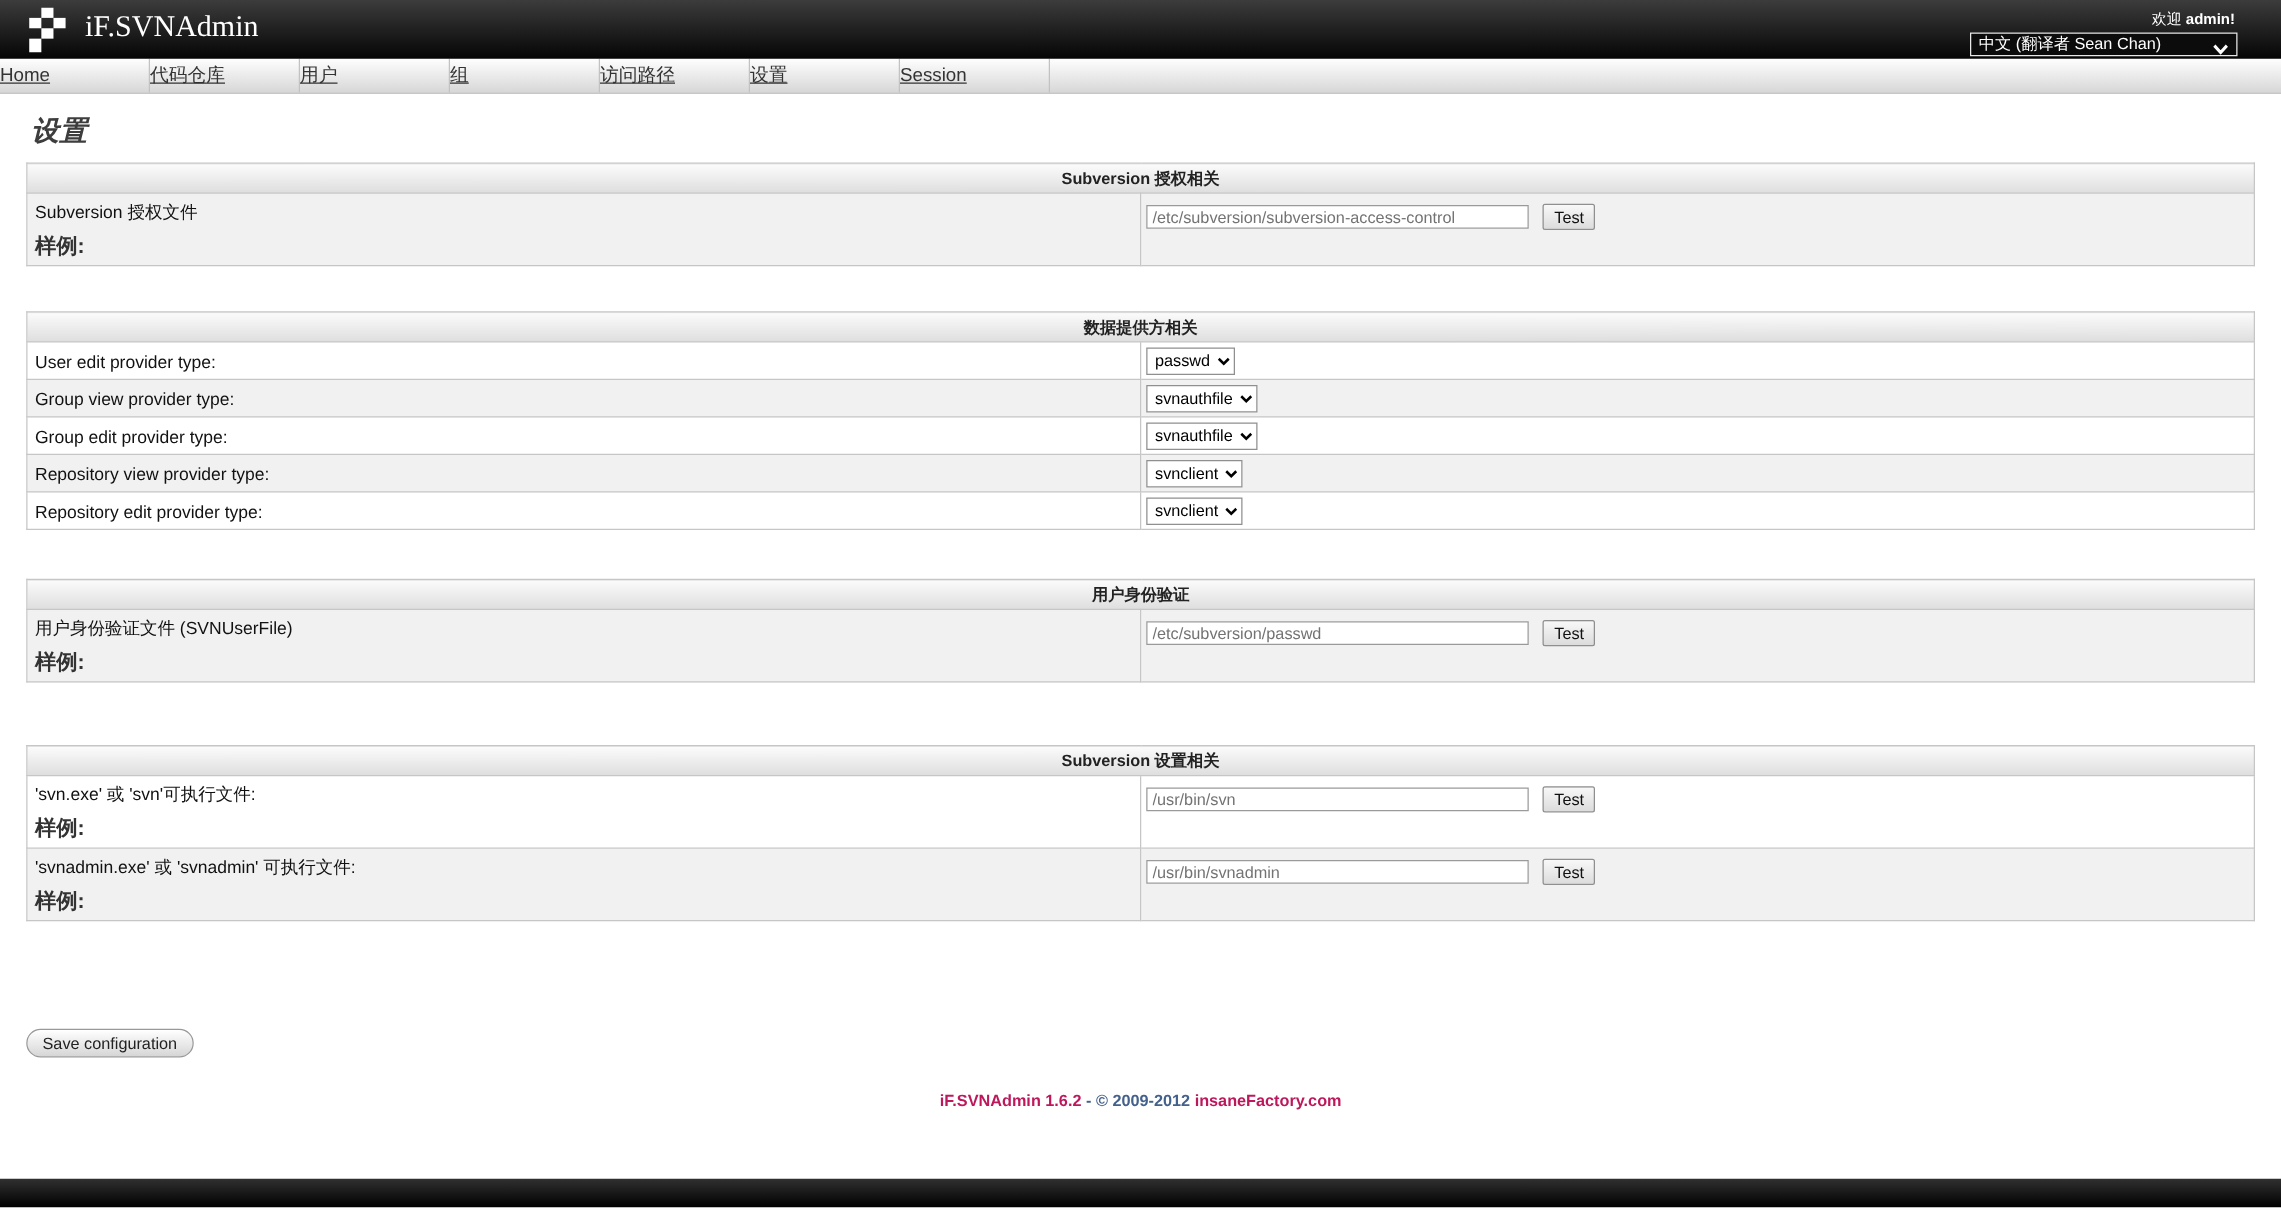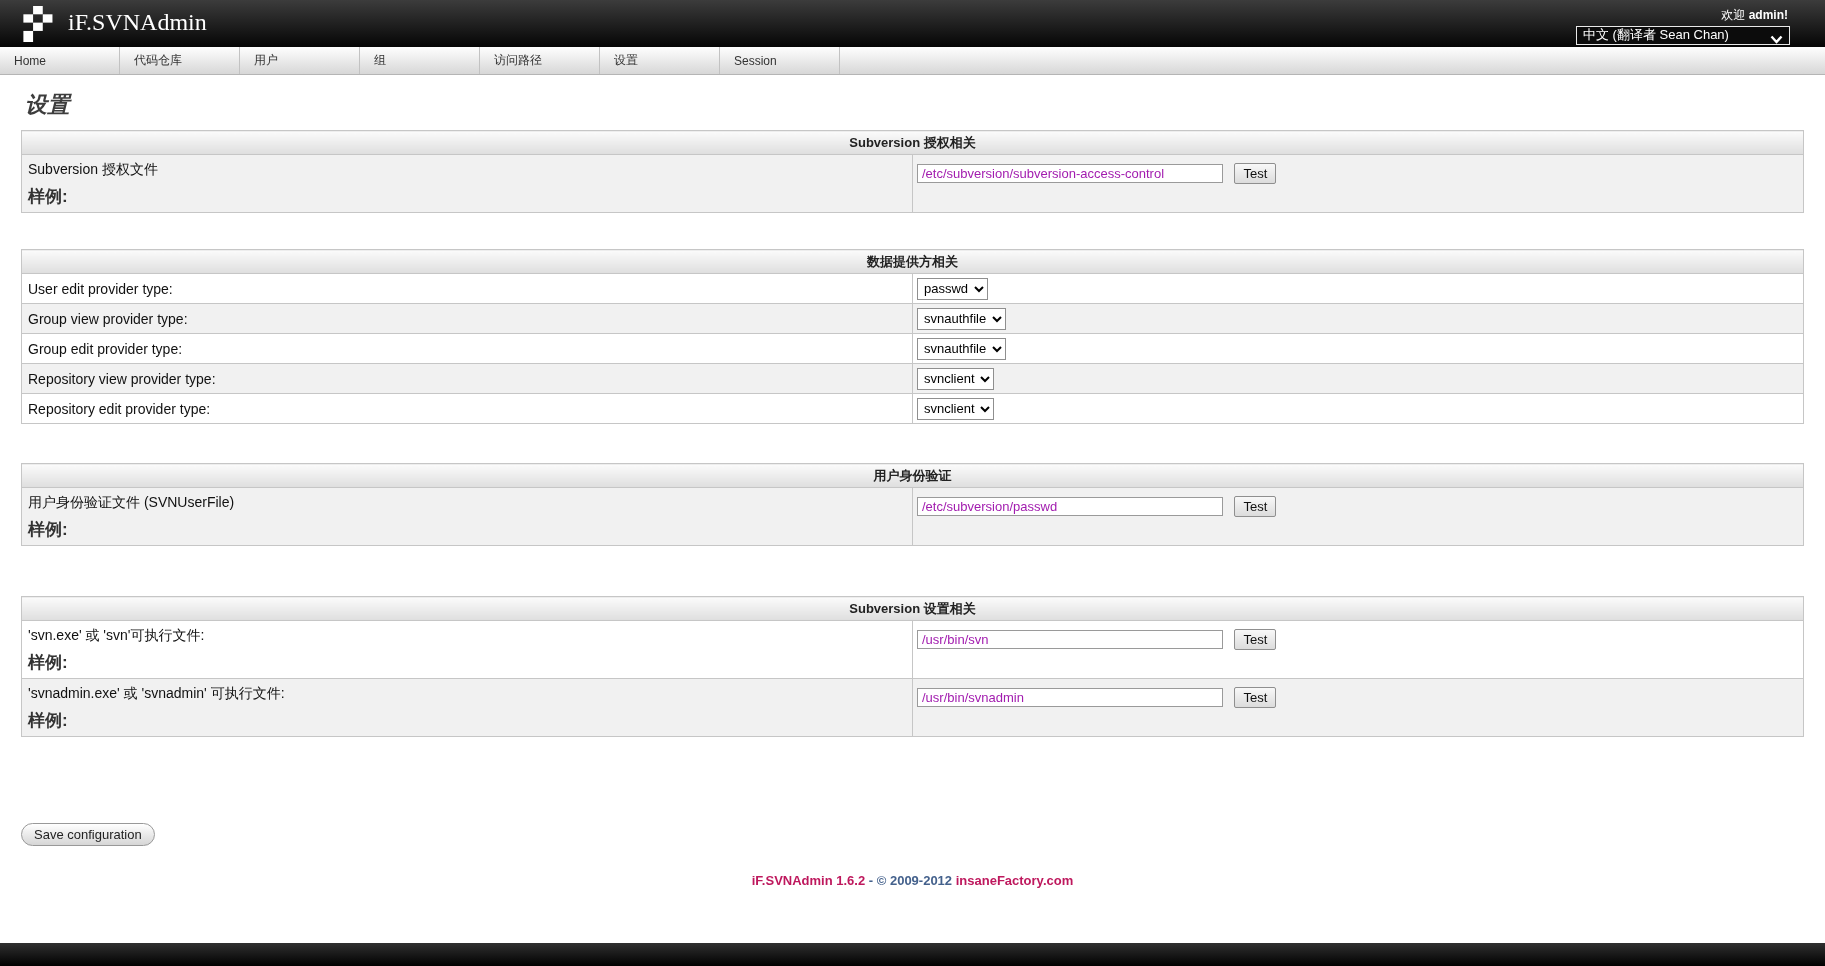--- a/index.html
+++ b/index.html
@@ -50,24 +50,24 @@
   .navbar {
     height: 28px;
     background: linear-gradient(#fefefe, #d7d7d7);
     border-bottom: 1px solid #b5b5b5;
     display: flex;
   }
   .nav-item {
     width: 120px; height: 100%;
     border-right: 1px solid #c2c2c2;
     display: flex; align-items: center;
-    padding-left: 14px;
-    font-size: 12px; color: #333333;
+    font-size: 15px; color: #333333;
     cursor: pointer;
     white-space: nowrap;
+    text-decoration: underline;
   }
 
   
   .content { margin: 0 21px; }
   .page-title {
     margin: 15px 0 10px 4px;
     font-size: 22px;
     font-weight: bold;
     font-style: italic;
     color: #3d3d3d;
@@ -100,21 +100,21 @@
   tr.sel-row td.val { padding: 0 6px 0 4px; }
 
   tr.file-row td { height: 45px; }
 
   .path-input {
     width: 306px; height: 19px;
     border: 1px solid #9a9a9a;
     background: #ffffff;
     font-family: "Liberation Sans", sans-serif;
     font-size: 13px;
-    color: #a21caf;
+    color: #737373;
     padding: 0 4px;
     vertical-align: middle;
   }
   .test-btn {
     margin-left: 7px;
     height: 21px;
     padding: 0 8px;
     font-family: "Liberation Sans", sans-serif;
     font-size: 13px;
     color: #111111;

